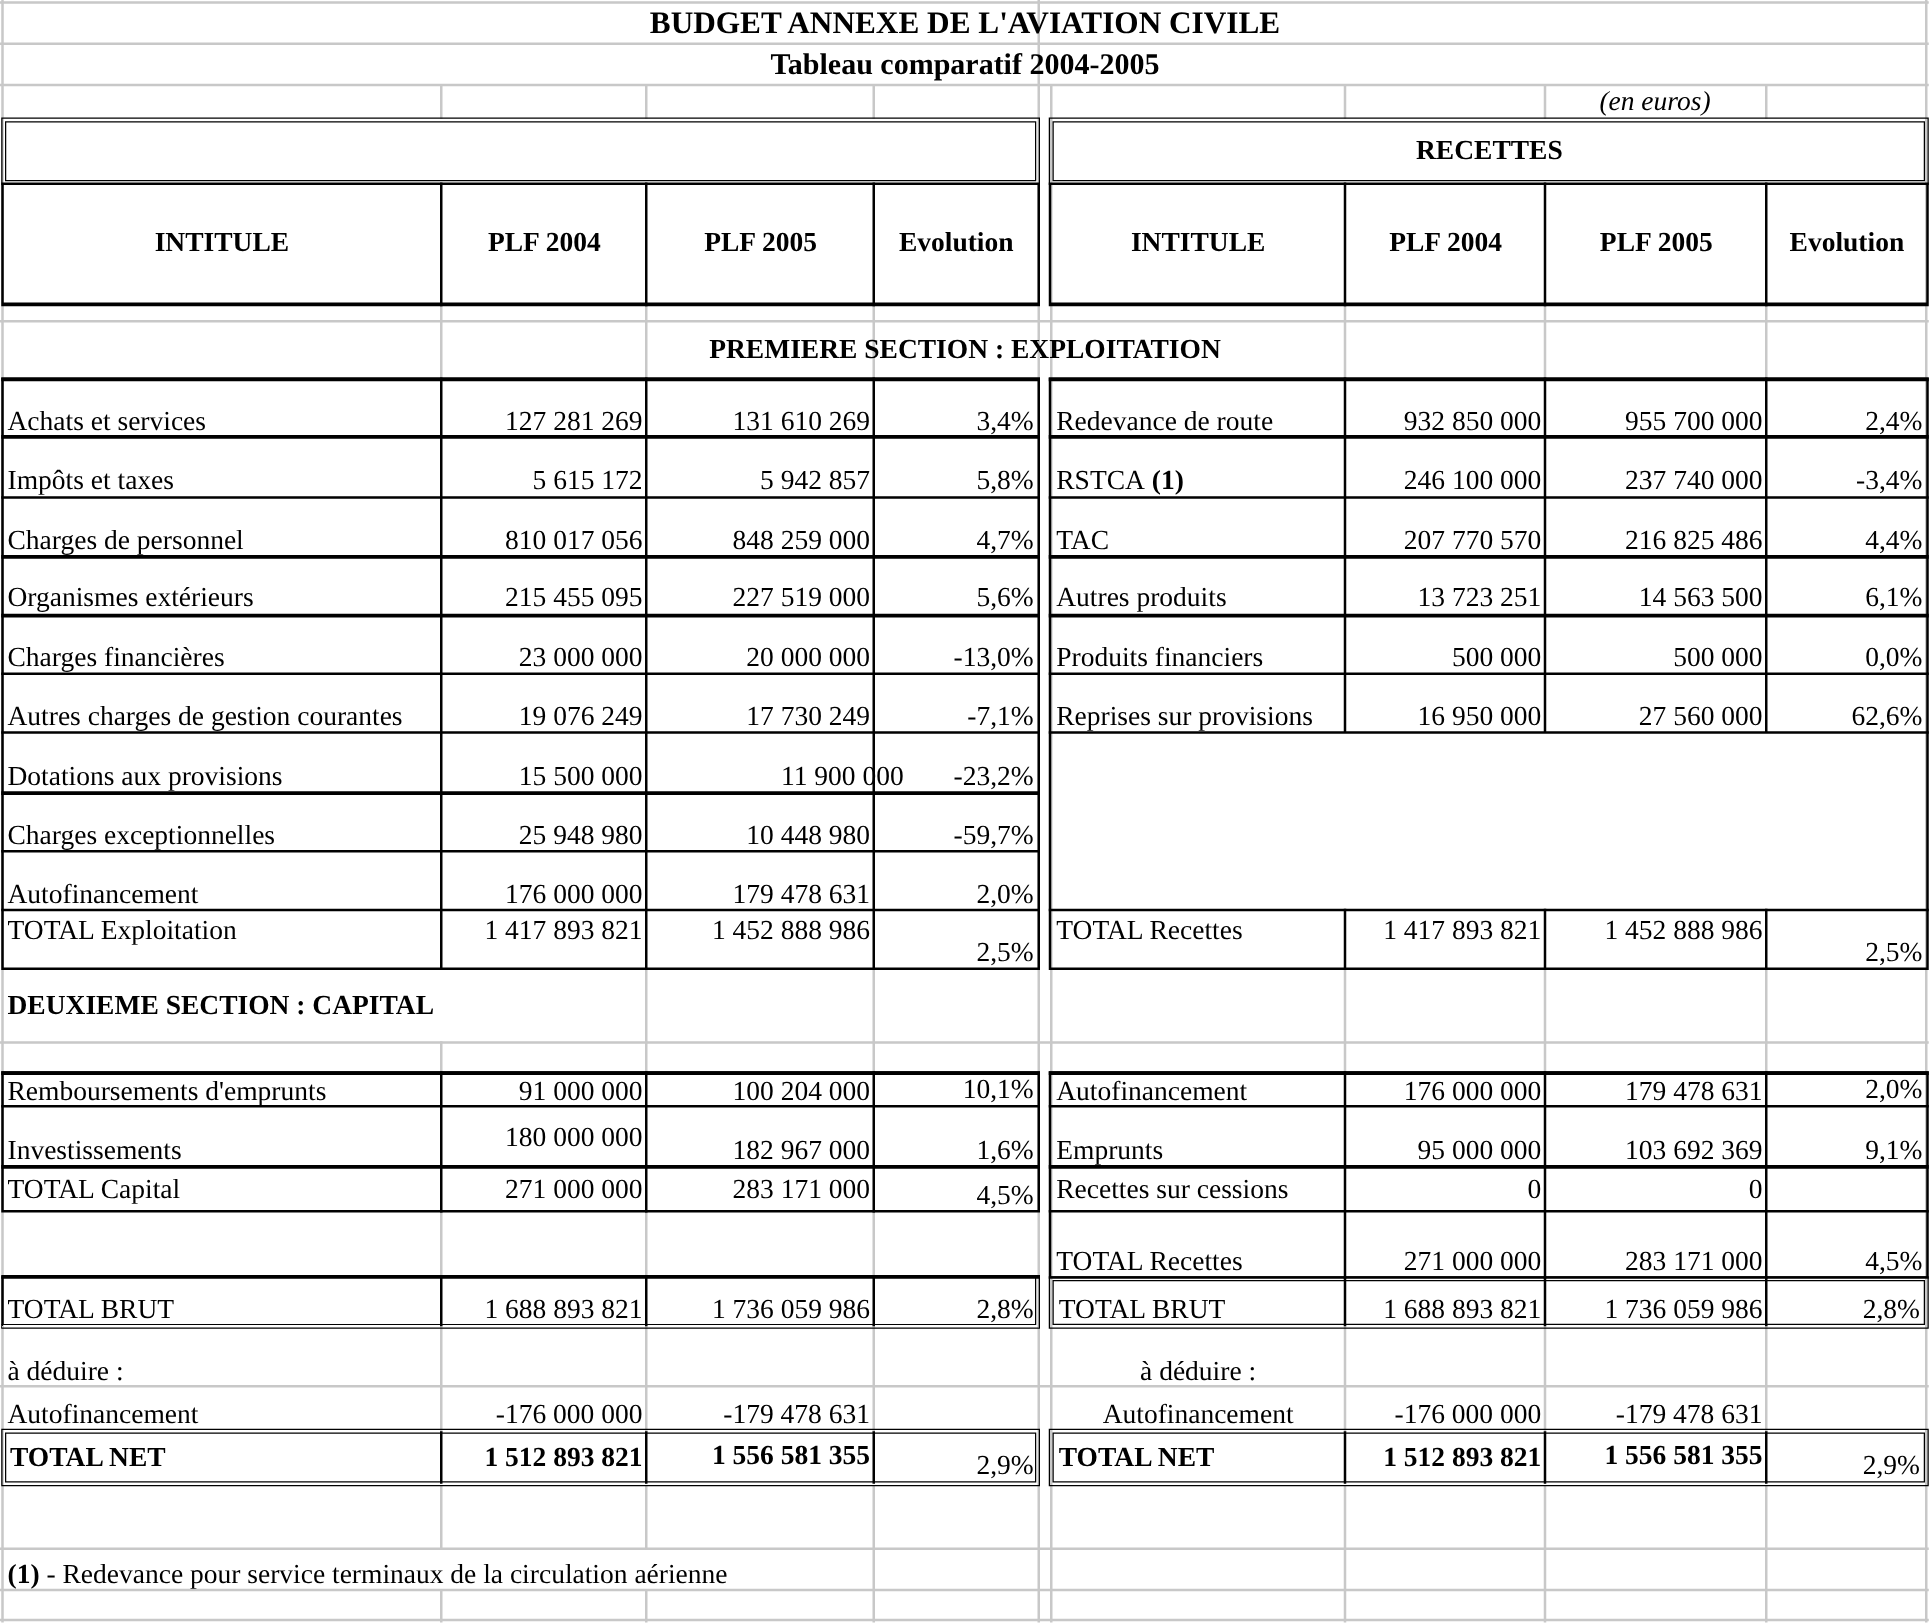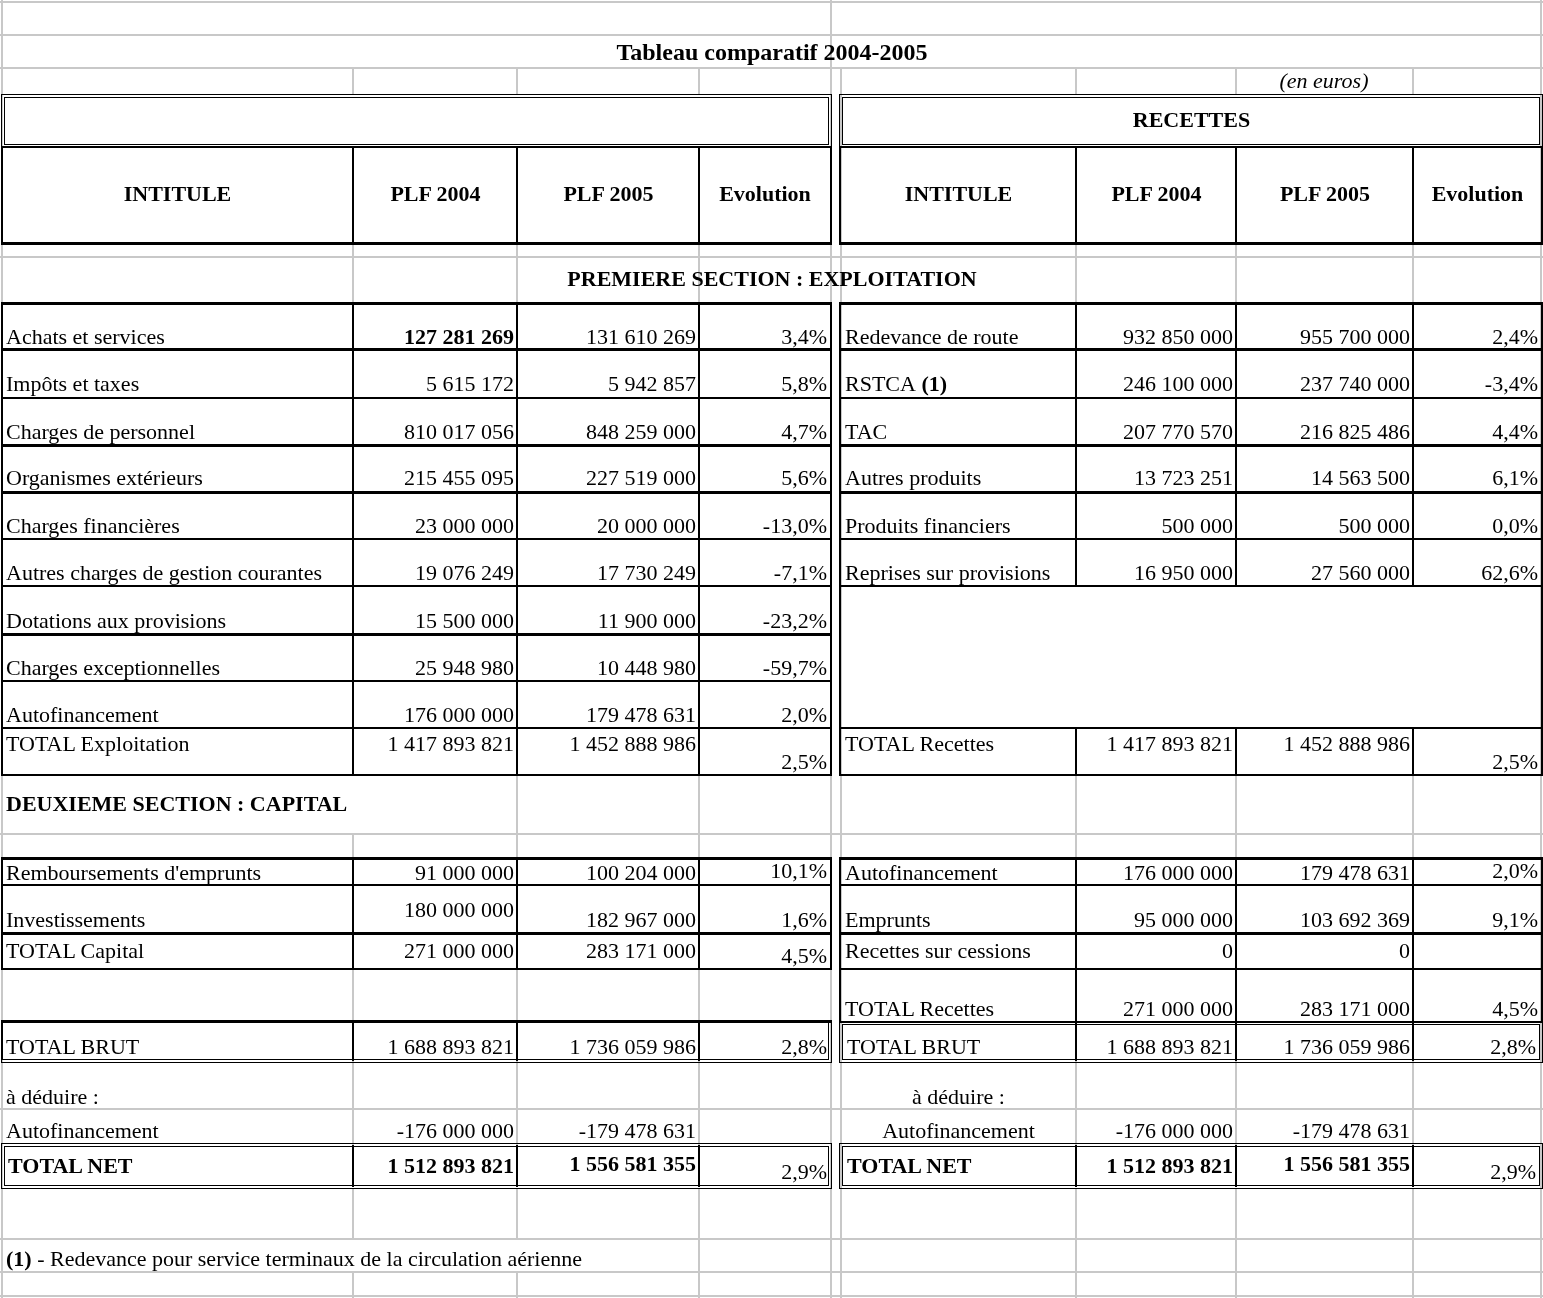--- a/index.html
+++ b/index.html
@@ -77,20 +77,21 @@
     <div class="gl-v" style="left:352px;top:1188px;height:52px;"></div>
     <div class="gl-v" style="left:516px;top:1188px;height:52px;"></div>
     <div class="gl-v" style="left:698px;top:1188px;height:110px;"></div>
     <div class="gl-v" style="left:1075px;top:1188px;height:110px;"></div>
     <div class="gl-v" style="left:1235px;top:1188px;height:110px;"></div>
     <div class="gl-v" style="left:1412px;top:1188px;height:110px;"></div>
     <div class="gl-v" style="left:352px;top:1272px;height:26px;"></div>
     <div class="gl-v" style="left:516px;top:1272px;height:26px;"></div>
   </div>
 
+  <div class="c ctr title" style="left:0;top:3px;width:1543px;height:32px;">BUDGET ANNEXE DE L'AVIATION CIVILE</div>
   <div class="c ctr sub" style="left:0;top:37px;width:1543px;height:32px;">Tableau comparatif 2004-2005</div>
   <div class="c ctr italic" style="left:1235px;top:68px;width:177px;height:27px;">(en euros)</div>
 
   <div class="dbl" style="left:1px;top:94px;width:831px;height:54px;"></div>
   <div class="dbl" style="left:839px;top:94px;width:704px;height:54px;"></div>
   <div class="c ctr b" style="left:839px;top:94px;width:704px;height:54px;font-size:22px;">RECETTES</div>
 
   <div class="bx" style="left:1px;top:146px;width:831px;height:99px;border-bottom-width:3px;"></div>
   <div class="ln-v" style="left:352px;top:146px;height:99px;"></div>
   <div class="ln-v" style="left:516px;top:146px;height:99px;"></div>
@@ -138,21 +139,21 @@
   <div class="ln-h" style="left:839px;top:538px;width:704px;"></div>
   <div class="ln-h" style="left:839px;top:585px;width:704px;"></div>
   <div class="ln-h" style="left:839px;top:727px;width:704px;"></div>
   <div class="ln-v" style="left:1075px;top:727px;height:49px;"></div>
   <div class="ln-v" style="left:1235px;top:727px;height:49px;"></div>
   <div class="ln-v" style="left:1412px;top:727px;height:49px;"></div>
 
   <div>
     <div>
       <div class="c" style="left:2px;top:304px;width:350px;height:46px;">Achats et services</div>
-      <div class="c r" style="left:353px;top:304px;width:164px;height:46px;font-weight:bold;">127 281 269</div>
+      <div class="c r" style="left:353px;top:304px;width:164px;height:46px;">127 281 269</div>
       <div class="c r" style="left:517px;top:304px;width:182px;height:46px;">131 610 269</div>
       <div class="c r" style="left:699px;top:304px;width:131px;height:46px;">3,4%</div>
     </div>
     <div>
       <div class="c" style="left:2px;top:350px;width:350px;height:47px;">Impôts et taxes</div>
       <div class="c r" style="left:353px;top:350px;width:164px;height:47px;">5 615 172</div>
       <div class="c r" style="left:517px;top:350px;width:182px;height:47px;">5 942 857</div>
       <div class="c r" style="left:699px;top:350px;width:131px;height:47px;">5,8%</div>
     </div>
     <div>
@@ -175,21 +176,21 @@
     </div>
     <div>
       <div class="c" style="left:2px;top:539px;width:350px;height:47px;">Autres charges de gestion  courantes</div>
       <div class="c r" style="left:353px;top:539px;width:164px;height:47px;">19 076 249</div>
       <div class="c r" style="left:517px;top:539px;width:182px;height:47px;">17 730 249</div>
       <div class="c r" style="left:699px;top:539px;width:131px;height:47px;">-7,1%</div>
     </div>
     <div>
       <div class="c" style="left:2px;top:586px;width:350px;height:48px;">Dotations aux provisions</div>
       <div class="c r" style="left:353px;top:586px;width:164px;height:48px;">15 500 000</div>
-      <div class="c r" style="left:517px;top:586px;width:182px;height:48px;">11 900 000</div>
+      <div class="c r" style="left:544px;top:586px;width:182px;height:48px;">11 900 000</div>
       <div class="c r" style="left:699px;top:586px;width:131px;height:48px;">-23,2%</div>
     </div>
     <div>
       <div class="c" style="left:2px;top:635px;width:350px;height:46px;">Charges exceptionnelles</div>
       <div class="c r" style="left:353px;top:635px;width:164px;height:46px;">25 948 980</div>
       <div class="c r" style="left:517px;top:635px;width:182px;height:46px;">10 448 980</div>
       <div class="c r" style="left:699px;top:635px;width:131px;height:46px;">-59,7%</div>
     </div>
     <div>
       <div class="c" style="left:2px;top:682px;width:350px;height:46px;">Autofinancement</div>

